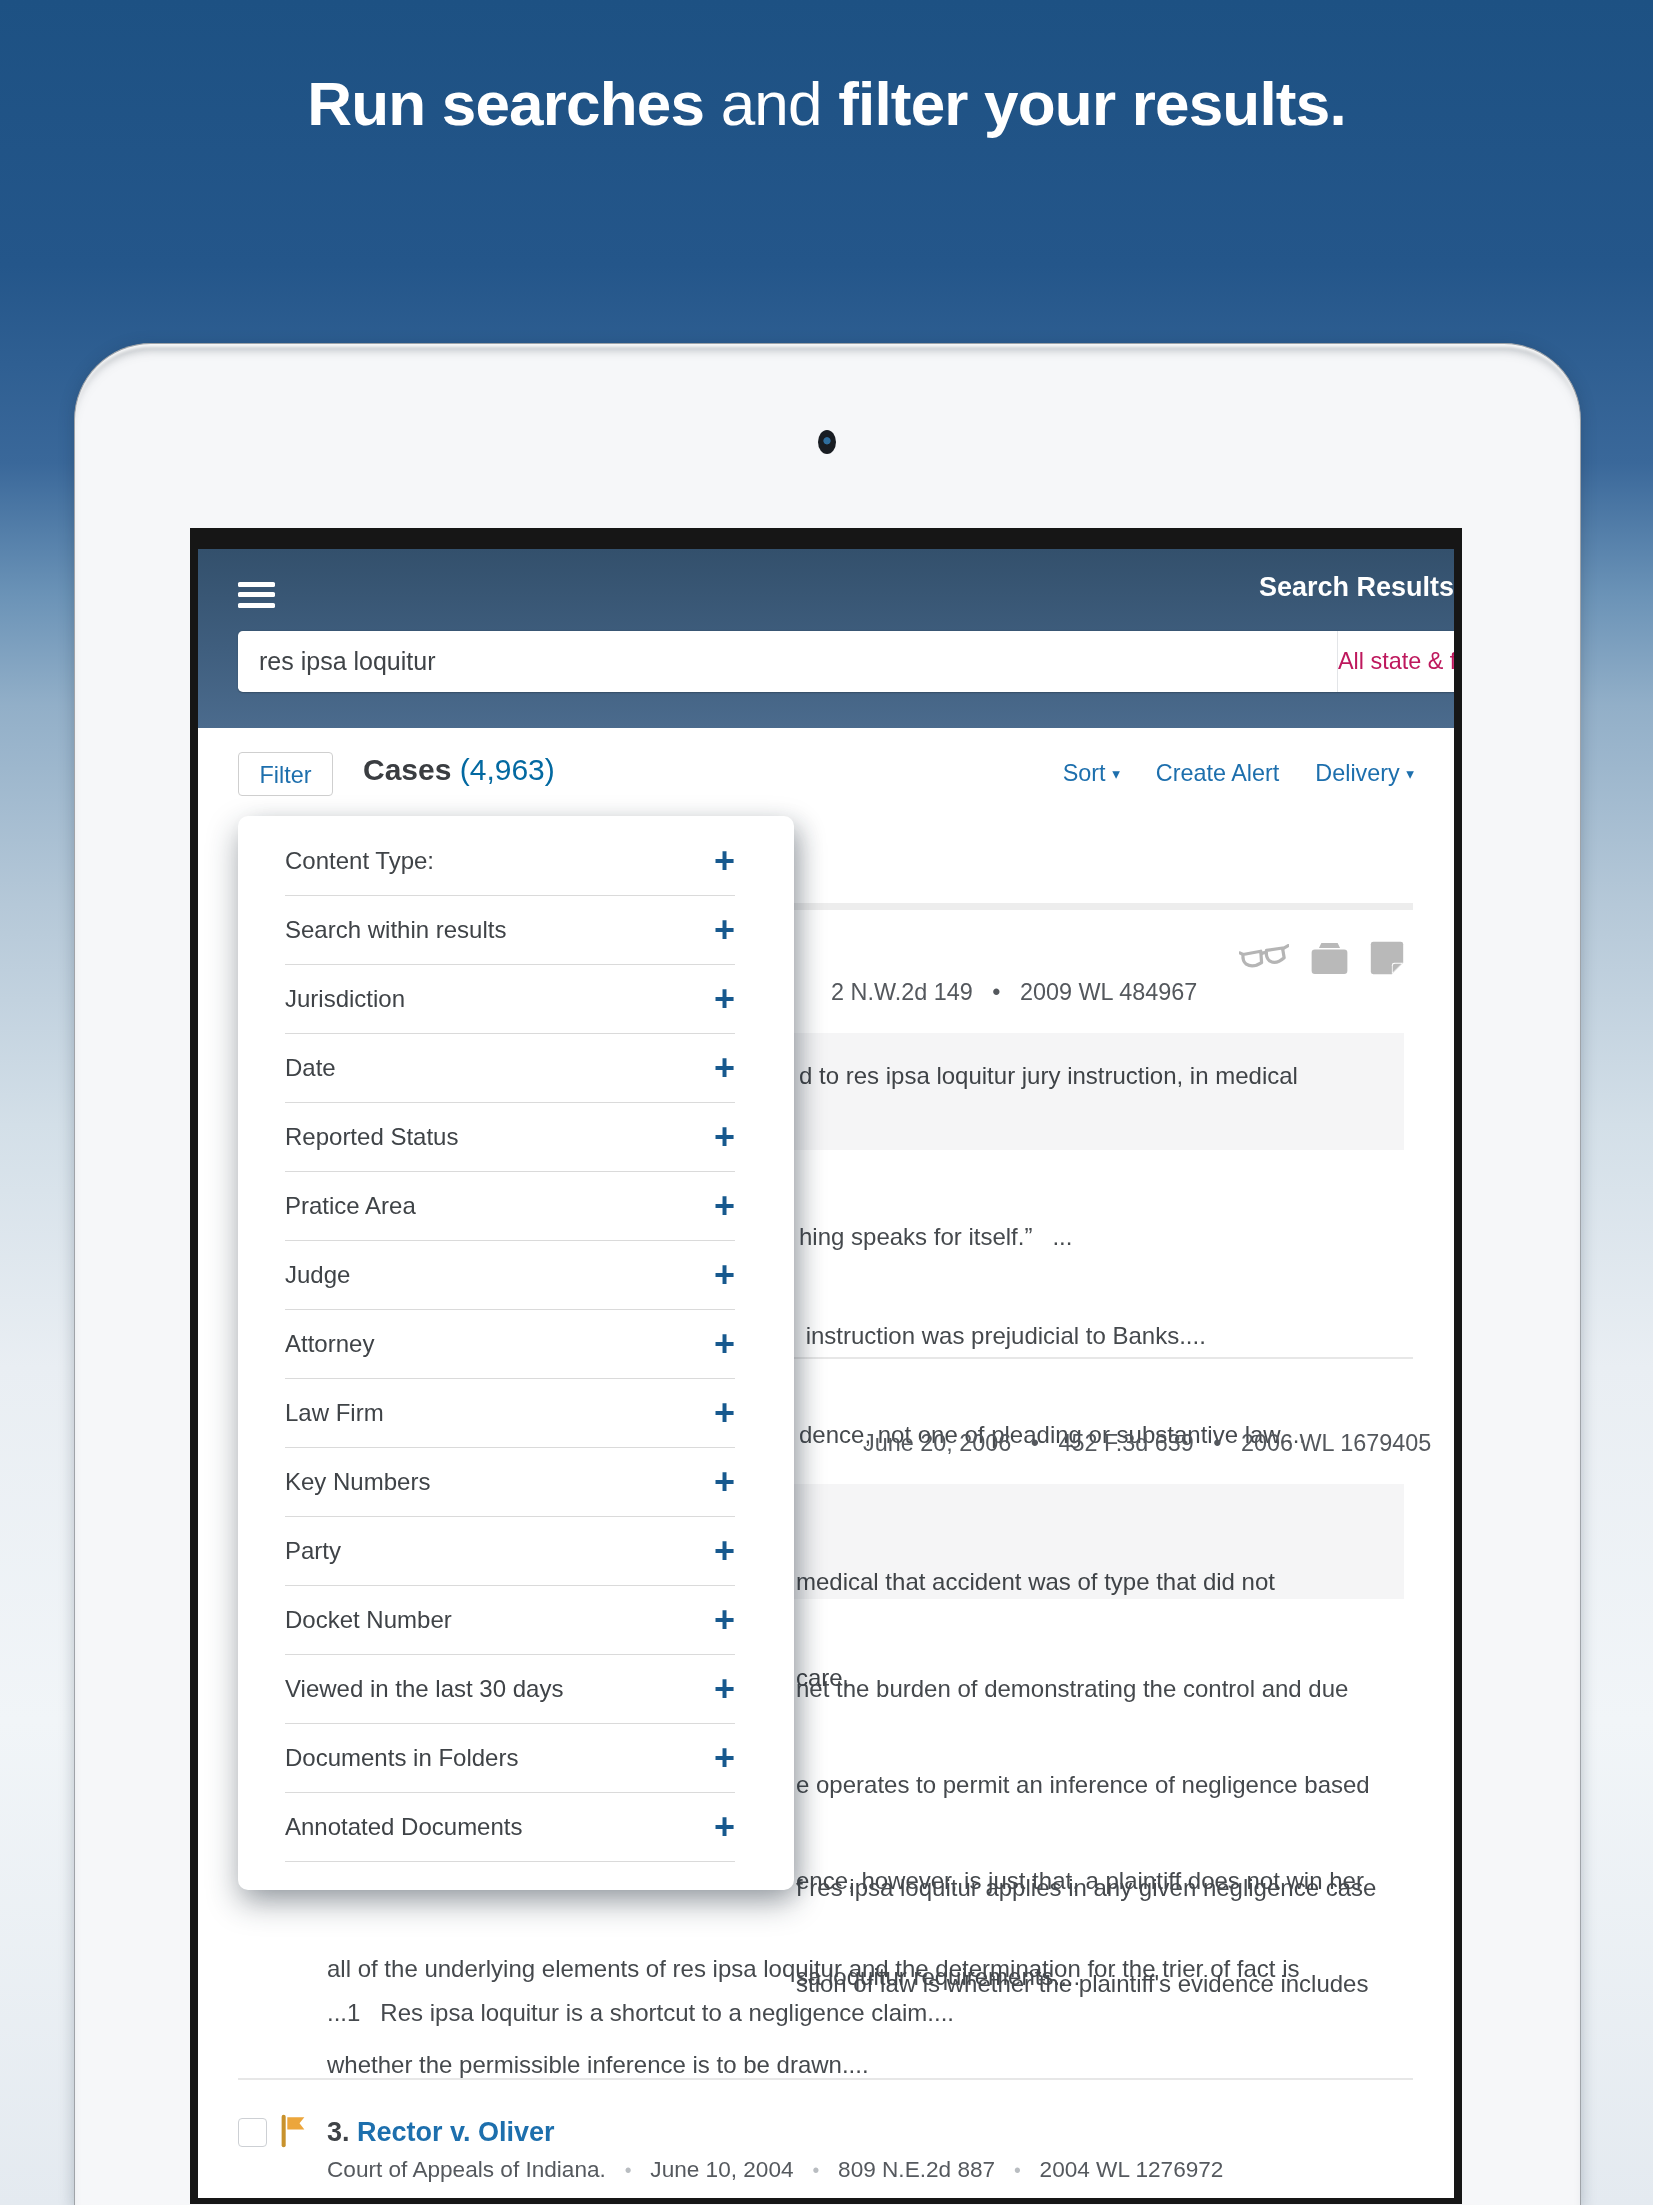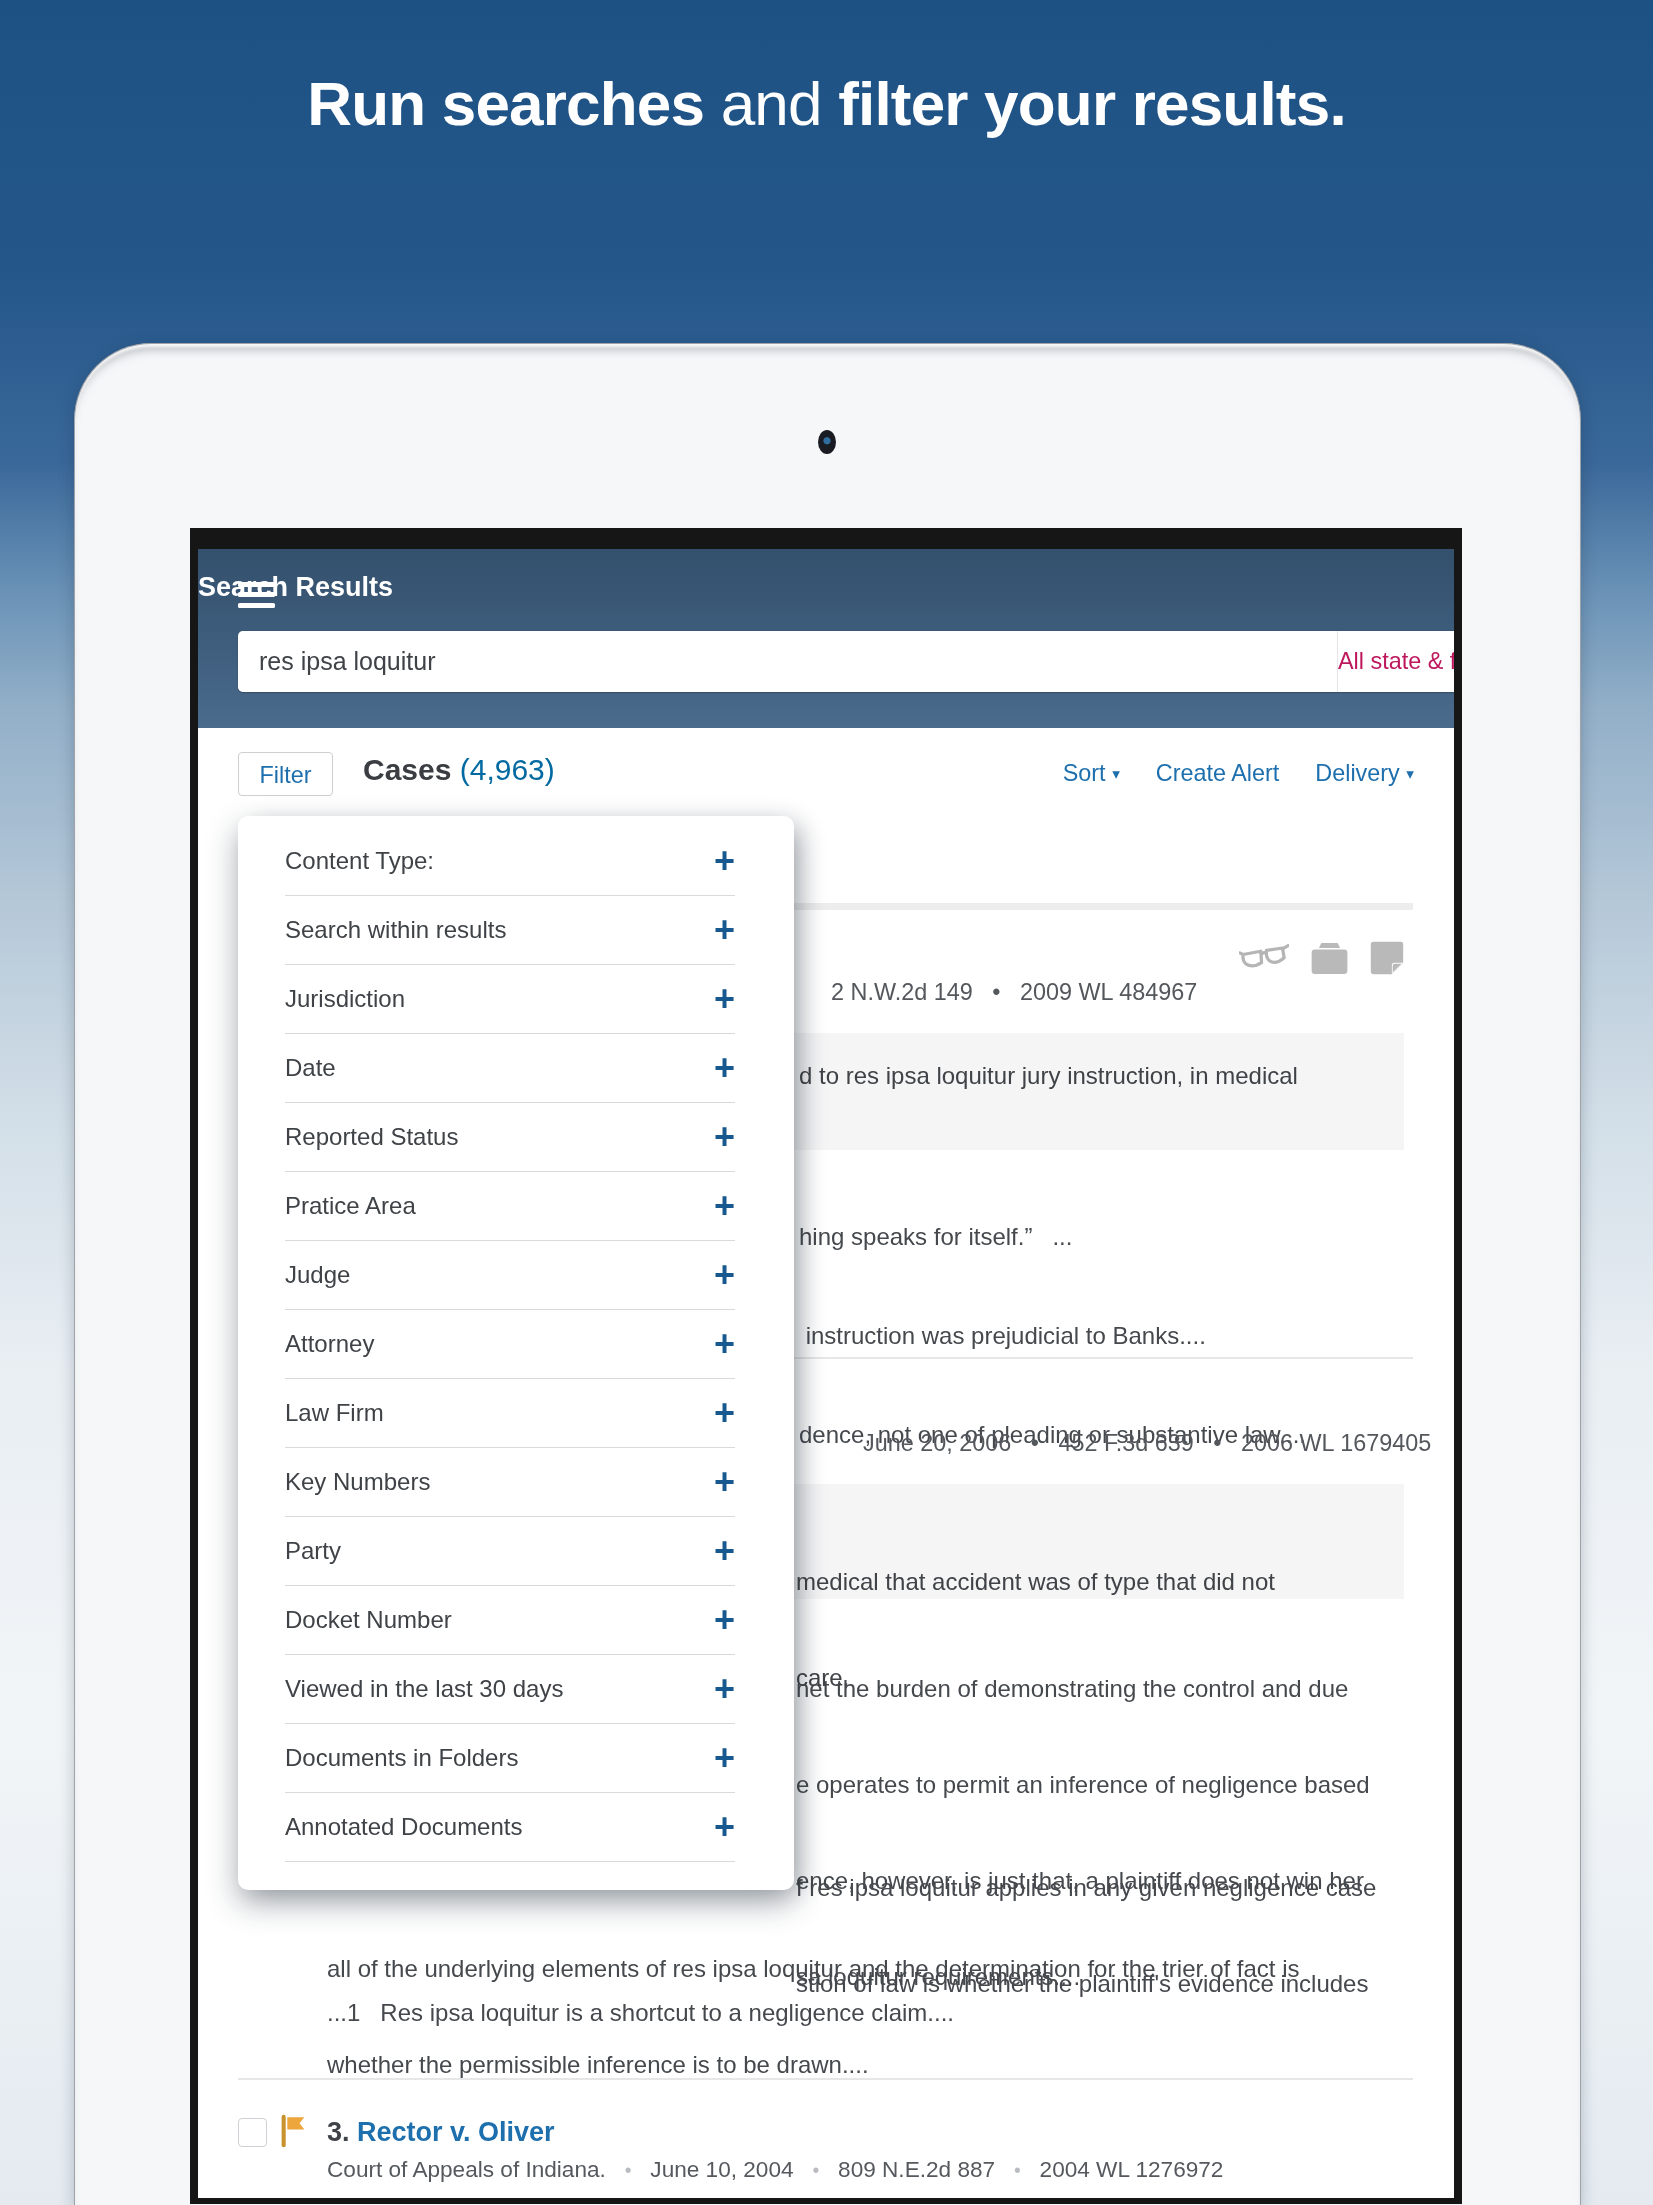--- a/index.html
+++ b/index.html
@@ -16,21 +16,21 @@
     border-radius:77px 77px 0 0;border:1.6px solid #9fa3a8;border-bottom:none;
     box-shadow:inset 0 4.8px 3.2px -1.6px rgba(255,255,255,.9), inset 0 11.3px 11.3px -8px rgba(70,80,90,.55), 0 3.2px 14.5px rgba(20,40,60,.25);}
   .camera{position:absolute;left:743px;top:86px;width:18px;height:24px;border-radius:50%;
     background:radial-gradient(circle at 50% 45%, #2f6e9e 0 3.2px, #191d23 4px);}
   .screen{position:absolute;left:115px;top:184px;width:1256px;height:1649px;border:solid #161616;border-width:21px 8px 6.5px 8px;background:#fff;}
   .app{position:relative;width:1256px;height:1649px;background:#fff;overflow:hidden;}
   
   .appheader{position:absolute;left:0;top:0;width:1256px;height:179px;background:linear-gradient(180deg,#33506c 0%,#3f5e7e 55%,#4b6b8d 100%);}
   .hamburger{position:absolute;left:40px;top:33px;width:37px;height:26px;cursor:pointer;}
   .hamburger i{display:block;height:4.8px;margin-bottom:5.7px;background:#fff;border-radius:1.6px;}
-  .apptitle{position:absolute;left:0;top:22.6px;width:100%;text-align:left;color:#fff;font-size:27px;font-weight:700;}
+  .apptitle{position:absolute;left:0;top:22.6px;width:100%;text-align:right;color:#fff;font-size:27px;font-weight:700;}
   .searchbar{position:absolute;left:40px;top:82px;width:1342px;height:61px;background:#fff;border-radius:4.8px;box-shadow:0 0.8px 1.6px rgba(0,0,0,.25);}
   .query{position:absolute;left:0;top:0;width:928px;height:61px;line-height:61px;padding-left:21px;font-size:25px;color:#3f4347;white-space:pre;}
   .scope{position:absolute;right:0;top:0;width:242px;height:61px;line-height:61px;text-align:left;border-left:1.6px solid #e3e5e8;color:#be185d;font-size:23.4px;border-radius:0 4.8px 4.8px 0;background:#fff;}
   
   .filterbtn{position:absolute;left:40px;top:203px;width:95px;height:44px;line-height:44px;text-align:center;border:1.6px solid #cfcfcf;border-radius:4px;background:#fff;color:#1d6fad;font-size:23.4px;box-sizing:border-box;}
   .cases{position:absolute;left:165px;top:204px;font-size:30px;white-space:pre;}
   .cases .cb{font-weight:700;color:#3a3d41;}
   .cases .cc{font-weight:400;color:#0369a1;}
   .toplinks{position:absolute;right:40px;top:211px;display:flex;gap:36px;color:#1d6fad;font-size:23.4px;text-align:right;}
   .toplinks .caret{font-size:15.3px;margin-left:6.5px;vertical-align:1.6px;}

